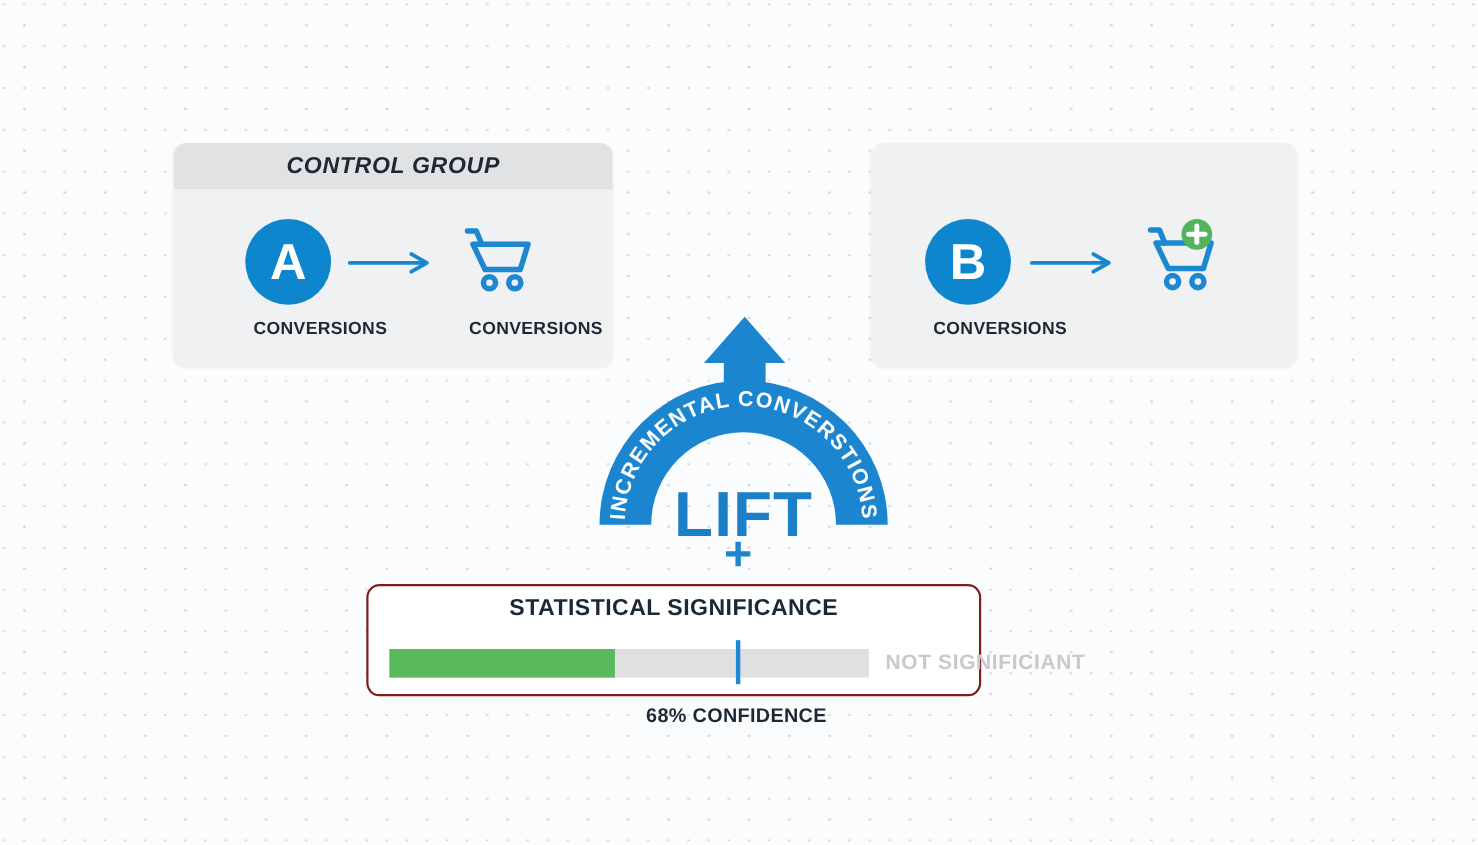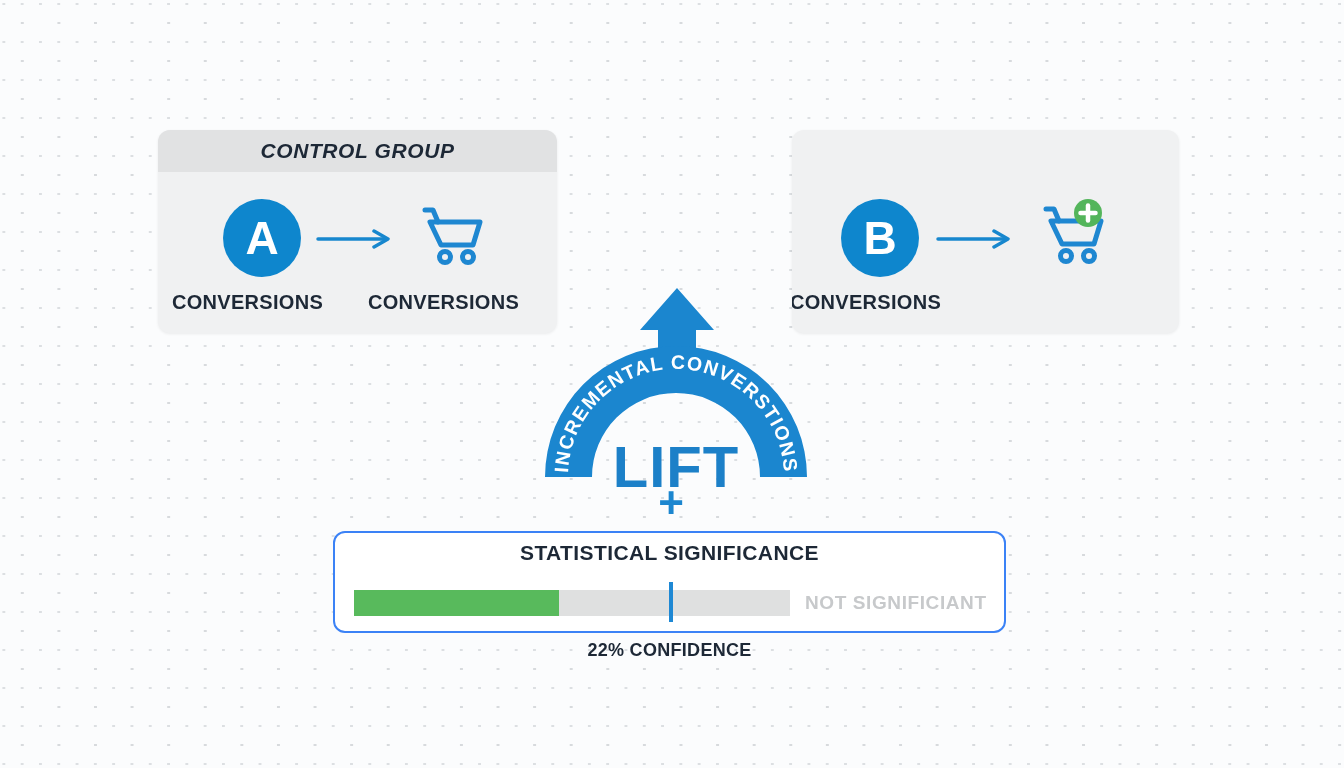--- a/index.html
+++ b/index.html
@@ -22,34 +22,34 @@
     height:42px;background:#e1e2e3;
     display:flex;align-items:center;justify-content:center;
     font-size:21px;font-weight:700;color:#1d2836;letter-spacing:.6px;font-style:italic;
   }
   .variant-circle{
     position:absolute;width:78px;height:78px;border-radius:50%;
     background:#0e86cd;color:#ffffff;font-size:46px;font-weight:700;
     display:flex;align-items:center;justify-content:center;
   }
   .conv-label{
-    position:absolute;width:180px;text-align:left;
-    font-size:20px;font-weight:700;color:#1d2836;letter-spacing:.3px;
+    position:absolute;width:180px;text-align:right;
+    font-size:16px;font-weight:700;color:#1d2836;letter-spacing:.3px;
   }
   .flow-arrow{position:absolute;}
   .cart{position:absolute;}
   
   .lift-svg{position:absolute;left:538px;top:284px;}
   .arc-label{font-size:19.5px;font-weight:700;letter-spacing:1.2px;fill:#ffffff;}
   .lift-word{font-size:58px;font-weight:800;letter-spacing:1px;fill:#1c80c8;}
   .lift-plus{font-size:44px;font-weight:700;fill:#1c86cf;}
   
   .sig-card{
-    position:absolute;left:333px;top:531px;width:673px;height:102px;
-    background:#ffffff;border:2px solid #3b82f6;border-radius:12px;
+    position:absolute;left:333px;top:531px;width:559px;height:102px;
+    background:#ffffff;border:2px solid #7f1d1d;border-radius:12px;
     box-sizing:border-box;
     padding-left:16px;
   }
   .sig-title{
     position:absolute;left:0;top:8px;width:100%;text-align:center;
     font-size:21px;font-weight:700;color:#1d2836;letter-spacing:.4px;
   }
   .sig-bar{
     position:absolute;left:19px;top:57px;width:436px;height:26px;
     background:#dfe0e0;
@@ -134,13 +134,13 @@
 </svg>
 
 <section class="sig-card">
   <div class="sig-title">STATISTICAL SIGNIFICANCE</div>
   <div class="sig-bar">
     <div class="sig-bar-fill" style="width: 47%;"></div>
     <div class="sig-marker" style="left: calc(72.7% - 2px);"></div>
   </div>
   <div class="sig-status">NOT SIGNIFICIANT</div>
 </section>
-<div class="confidence">22% CONFIDENCE</div>
+<div class="confidence">68% CONFIDENCE</div>
 
 </body></html>

